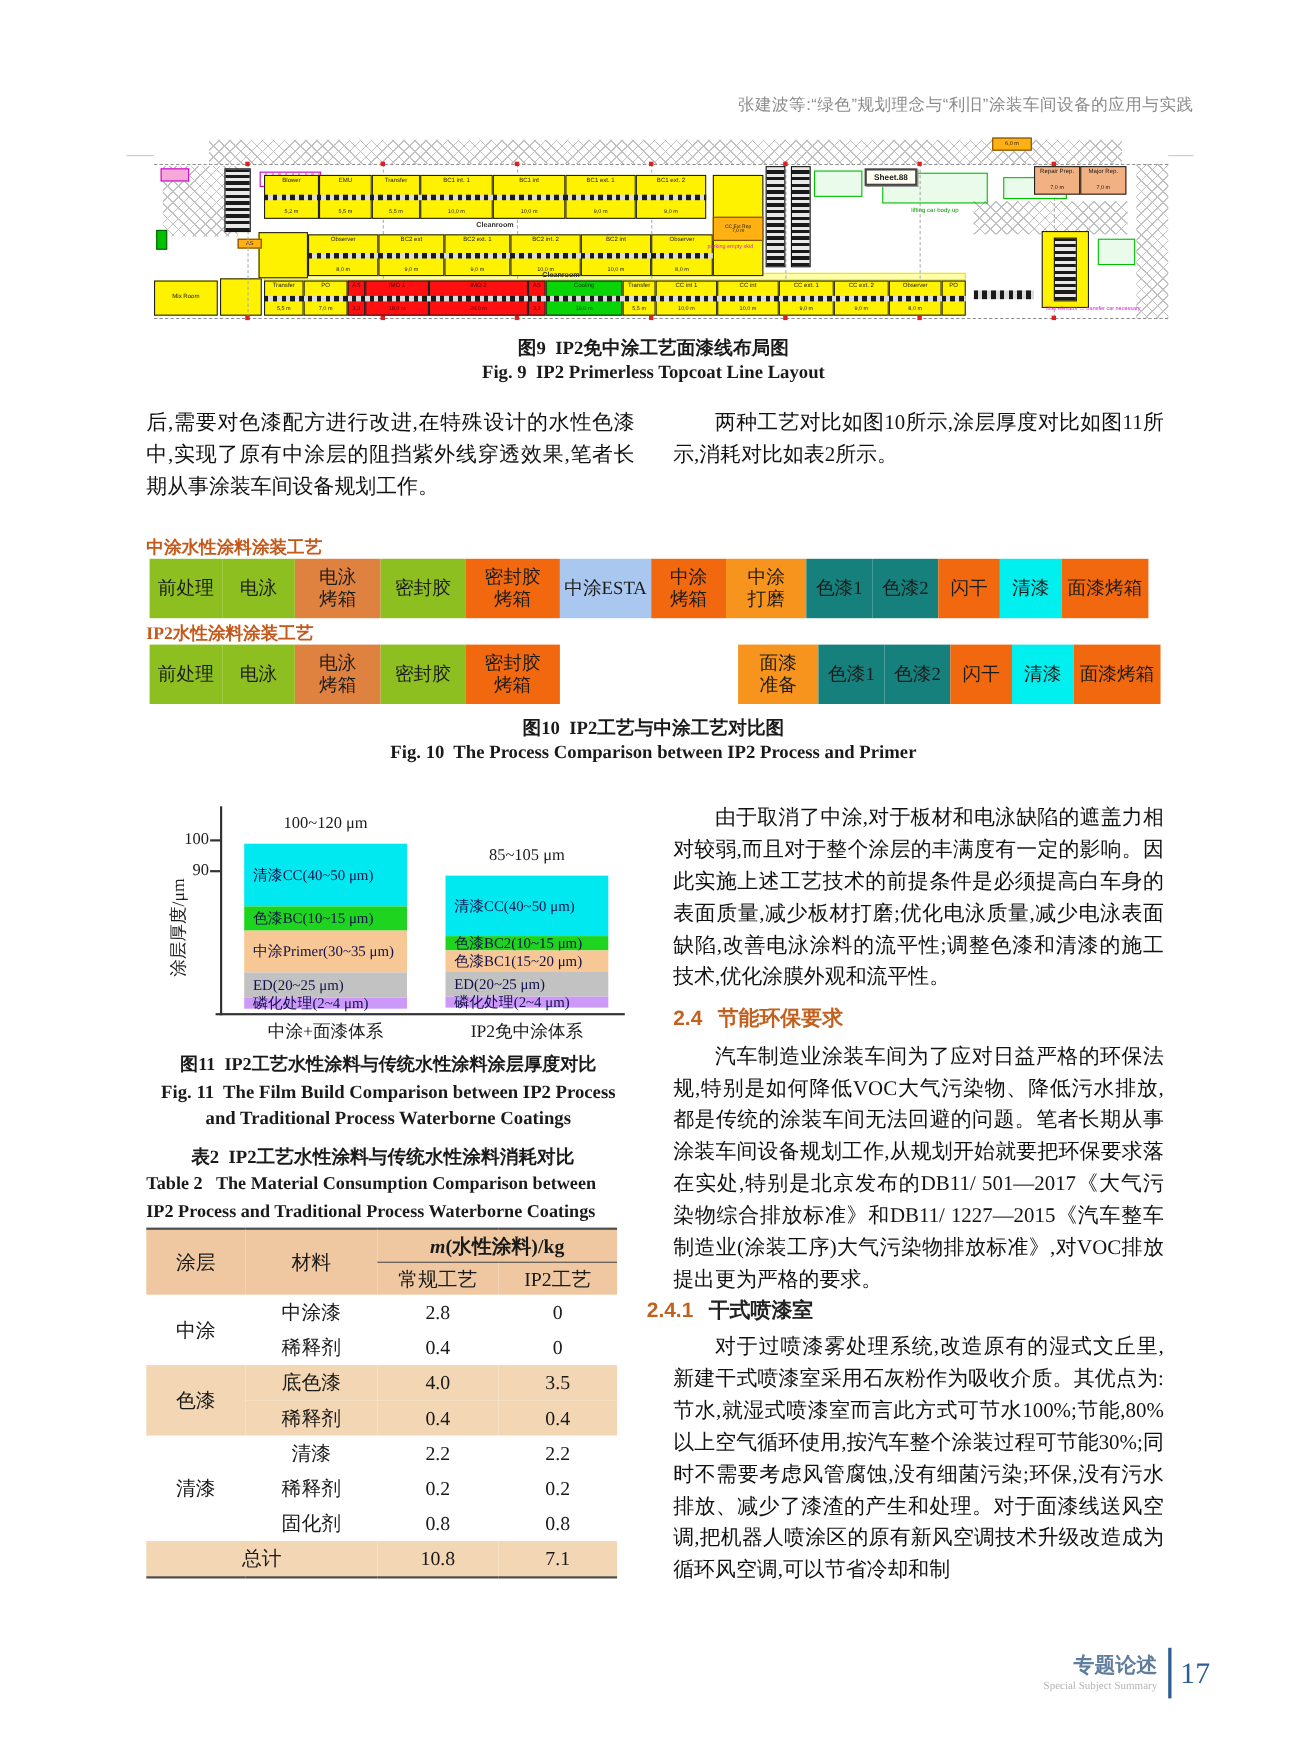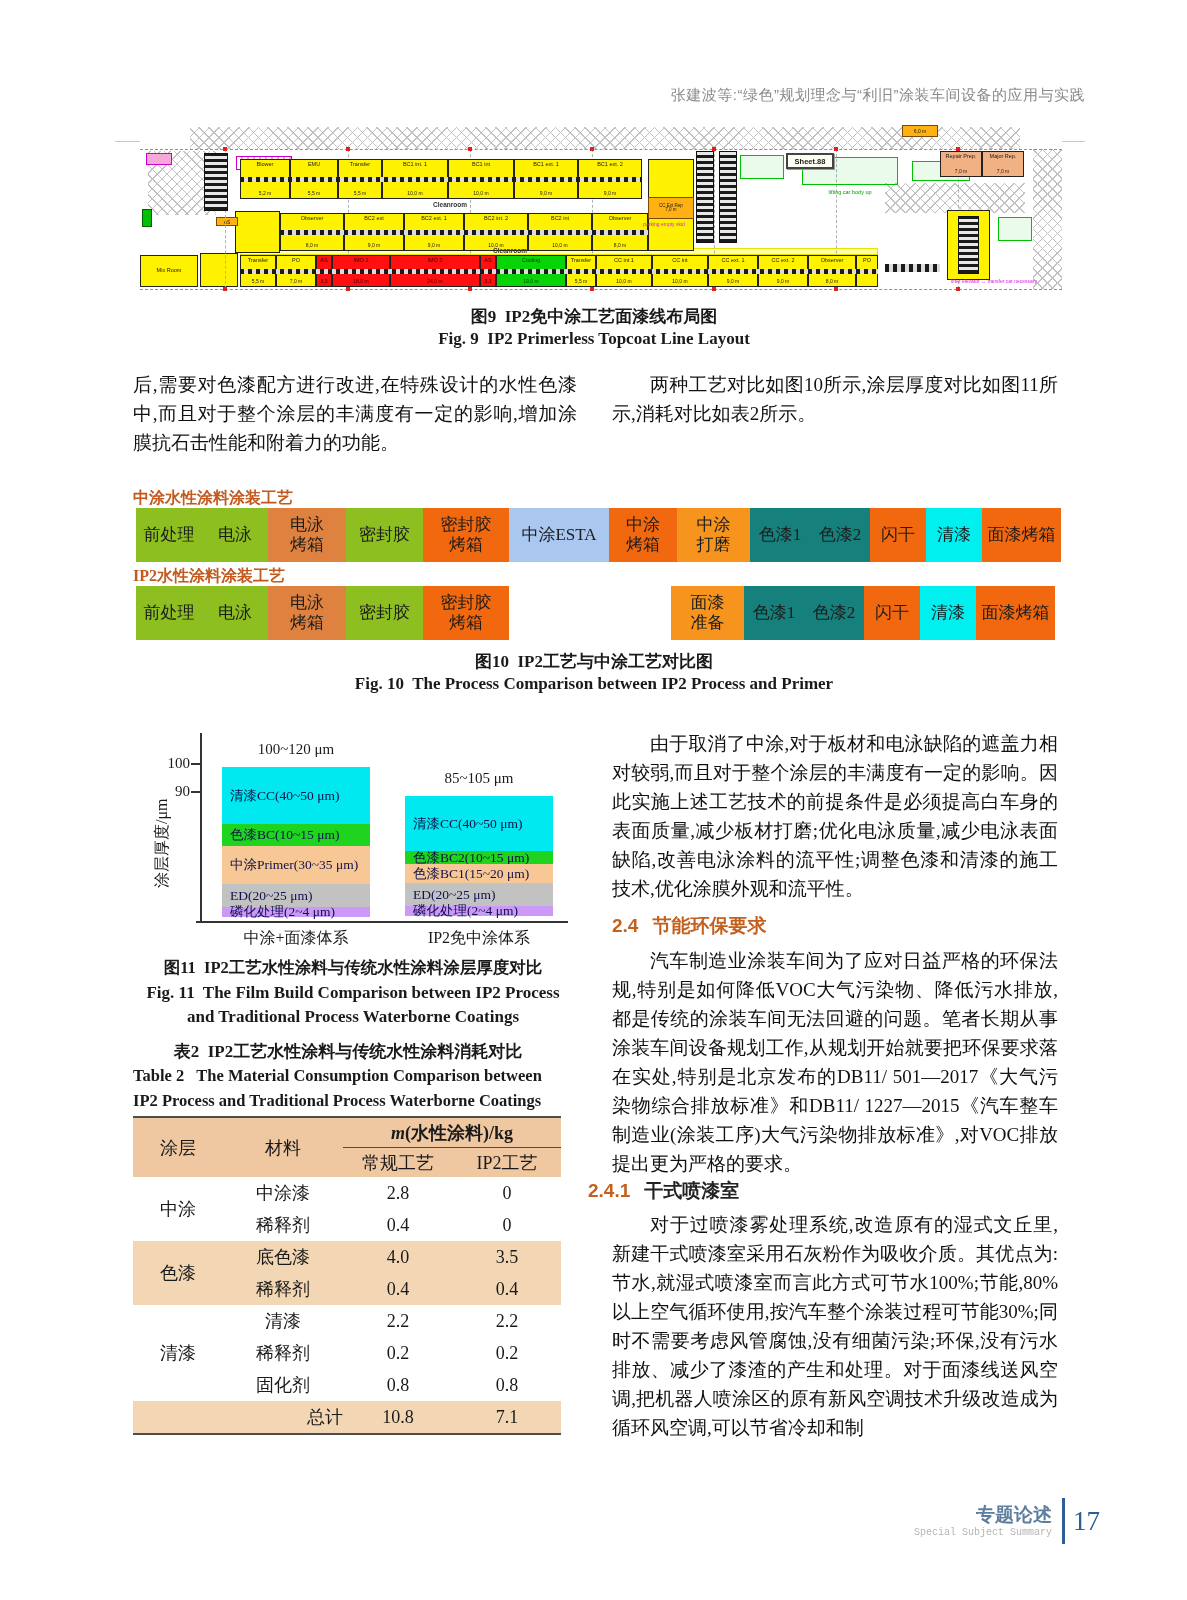--- a/index.html
+++ b/index.html
@@ -88,28 +88,28 @@
 
   
   .t2{position:absolute;left:133px;top:1116px;border-collapse:collapse;width:428px;
       font-size:18px;}
   .t2 th,.t2 td{font-weight:normal;text-align:center;padding:0;}
   .t2 thead th{background:#efc8a1;height:29px;}
   .t2 thead .u{border-bottom:1px solid #4d4d4d;font-weight:bold;}
   .t2{border-top:2px solid #4d4d4d;border-bottom:2px solid #4d4d4d;}
   .t2 td{height:32px;}
   .t2 tr.shade td{background:#f3d6b4;}
-  .t2 .lft{text-align:right;}
+  .t2 .lft{text-align:center;}
 
   
   .foot{position:absolute;left:800px;top:1498px;width:300px;display:flex;
         justify-content:flex-end;align-items:center;}
   .foot .zh{font-family:"Liberation Sans",sans-serif;font-weight:bold;font-size:19px;
             color:#5f7d9c;text-align:right;line-height:1.2;}
-  .foot .en{font-family:Liberation Mono, monospace;font-size:10px;color:#b5b5b5;
+  .foot .en{font-family:Liberation Serif, serif;font-size:10px;color:#b5b5b5;
             text-align:right;}
   .foot .bar{width:3px;height:46px;background:#2e5e94;margin:0 8px 0 10px;}
   .foot .pg{font-size:27px;color:#2e5e94;}
 </style>
 </head>
 <body>
 
 <div class="page">
 
   <div class="hdr-title">张建波等:“绿色”规划理念与“利旧”涂装车间设备的应用与实践</div>
@@ -290,33 +290,33 @@
       <div class="f9 dashv" style="left: 696px;"></div>
       <div class="f9 redsq" style="left: 696px; top: 24px;"></div>
       <div class="f9 redsq" style="left: 696px; top: 164px;"></div>
       <div class="f9 dashv" style="left: 818px;"></div>
       <div class="f9 redsq" style="left: 818px; top: 24px;"></div>
       <div class="f9 redsq" style="left: 818px; top: 164px;"></div>
     </div>
   <div class="cap" style="left:133px;top:305px;width:922px;">图9  IP2免中涂工艺面漆线布局图</div>
   <div class="cap" style="left:133px;top:329px;width:922px;">Fig. 9  IP2 Primerless Topcoat Line Layout</div>
 
-  <div class="para" style="left:133px;top:370px;width:444px;">后,需要对色漆配方进行改进,在特殊设计的水性色漆中,而且对于整个涂层的丰满度有一定的影响,增加涂膜抗石击性能和附着力的功能。</div>
+  <div class="para" style="left:133px;top:370px;width:444px;">后,需要对色漆配方进行改进,在特殊设计的水性色漆中,实现了原有中涂层的阻挡紫外线穿透效果,笔者长期从事涂装车间设备规划工作。</div>
   <div class="para ind" style="left:612px;top:370px;width:446px;">两种工艺对比如图10所示,涂层厚度对比如图11所示,消耗对比如表2所示。</div>
 
   <div class="proclabel" style="left:133px;top:488px;">中涂水性涂料涂装工艺</div>
   <div class="procrow" style="left:136px;top:508px;">
       <div class="pblock" style="width: 66px; background: rgb(140, 191, 31);">前处理</div>
       <div class="pblock" style="width: 66px; background: rgb(140, 191, 31);">电泳</div>
       <div class="pblock" style="width: 78px; background: rgb(224, 130, 63);">电泳
 烤箱</div>
       <div class="pblock" style="width: 77px; background: rgb(140, 191, 31);">密封胶</div>
       <div class="pblock" style="width: 86px; background: rgb(242, 104, 15);">密封胶
 烤箱</div>
-      <div class="pblock" style="width: 100px; background: rgb(169, 199, 239);">中涂ESTA</div>
+      <div class="pblock" style="width: 83px; background: rgb(169, 199, 239);">中涂ESTA</div>
       <div class="pblock" style="width: 68px; background: rgb(242, 104, 15);">中涂
 烤箱</div>
       <div class="pblock" style="width: 73px; background: rgb(247, 148, 29);">中涂
 打磨</div>
       <div class="pblock" style="width: 60px; background: rgb(21, 128, 124);">色漆1</div>
       <div class="pblock" style="width: 60px; background: rgb(21, 128, 124);">色漆2</div>
       <div class="pblock" style="width: 56px; background: rgb(242, 104, 15);">闪干</div>
       <div class="pblock" style="width: 56px; background: rgb(0, 239, 239);">清漆</div>
       <div class="pblock" style="width: 79px; background: rgb(242, 104, 15);">面漆烤箱</div>
     </div>

